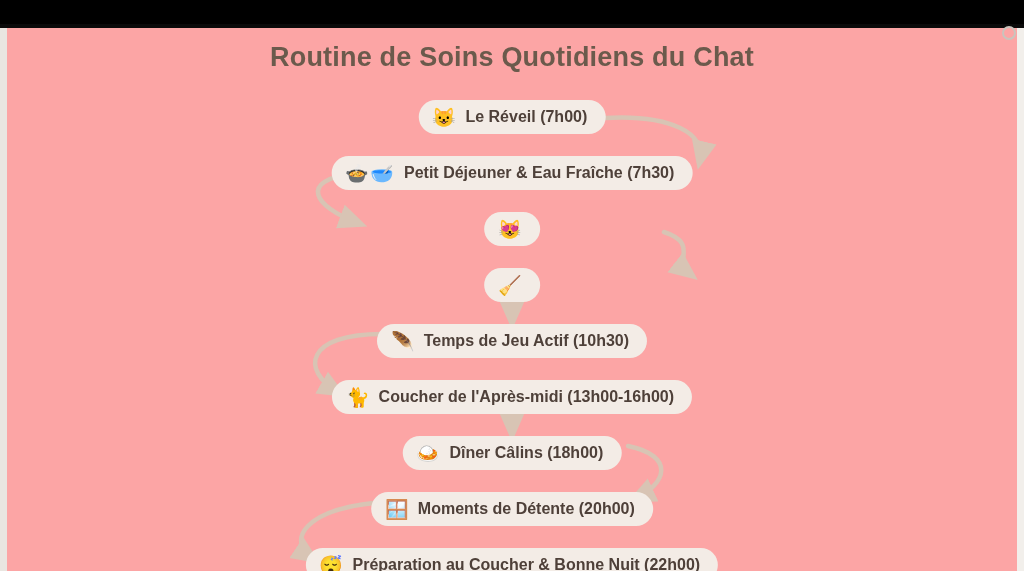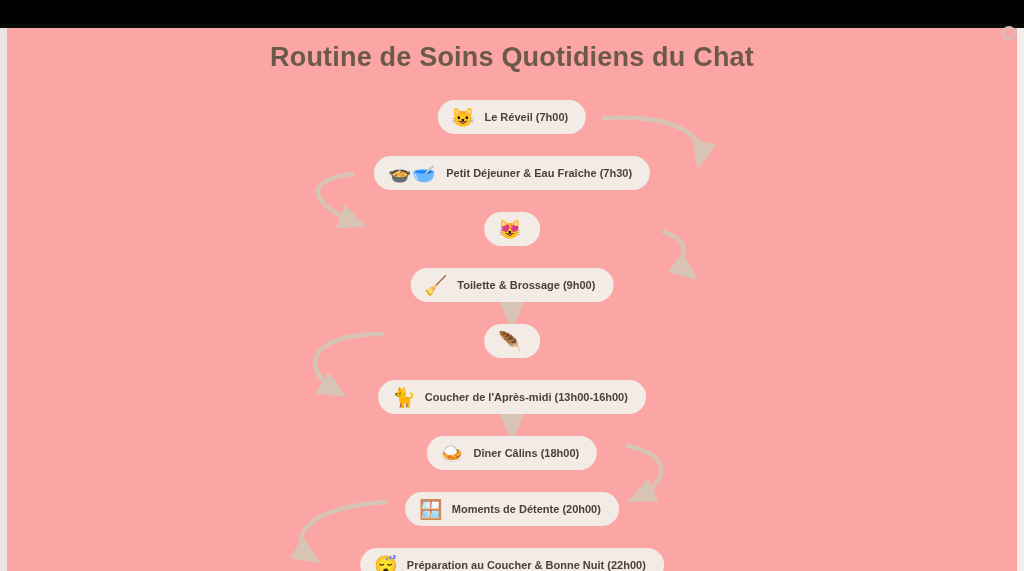--- a/index.html
+++ b/index.html
@@ -102,21 +102,21 @@
     white-space: nowrap;
   }
   .node .emoji {
     font-size: 19px;
     line-height: 1;
   }
   .node .emoji.double {
     letter-spacing: 1px;
   }
   .node .label {
-    font-size: 11px;
+    font-size: 16px;
     font-weight: bold;
     color: #4e4039;
   }
 </style>
 </head>
 <body>
 
 <div id="canvas">
 
   <div class="edge-bar edge-top"></div>
@@ -164,25 +164,25 @@
       <span class="emoji double">🍲🥣</span>
       <span class="label">Petit Déjeuner &amp; Eau Fraîche (7h30)</span>
     </div>
 
     <div class="node" style="left:512px; top:128px;">
       <span class="emoji">😻</span>
     </div>
 
     <div class="node" style="left:512px; top:184px;">
       <span class="emoji">🧹</span>
-      <span class="label">Toilette &amp; Brossage (9h00)</span>
     </div>
 
     <div class="node" style="left:512px; top:240px;">
       <span class="emoji">🪶</span>
+      <span class="label">Temps de Jeu Actif (10h30)</span>
     </div>
 
     <div class="node" style="left:512px; top:296px;">
       <span class="emoji">🐈</span>
       <span class="label">Coucher de l'Après-midi (13h00-16h00)</span>
     </div>
 
     <div class="node" style="left:512px; top:352px;">
       <span class="emoji">🍛</span>
       <span class="label">Dîner Câlins (18h00)</span>

